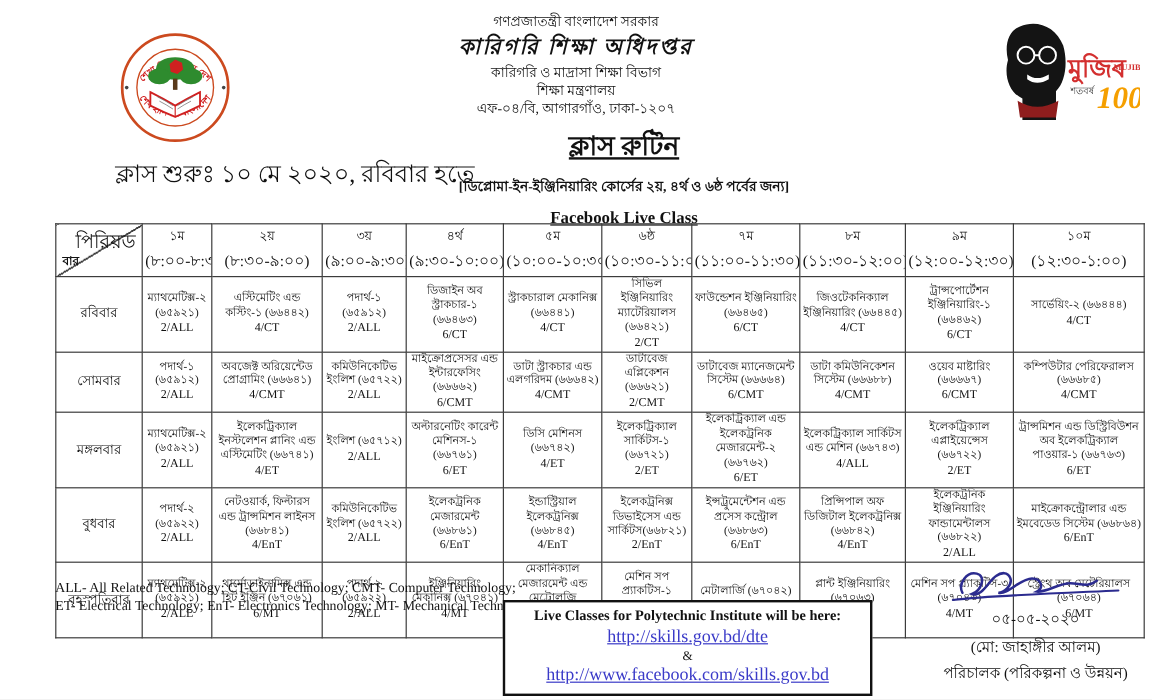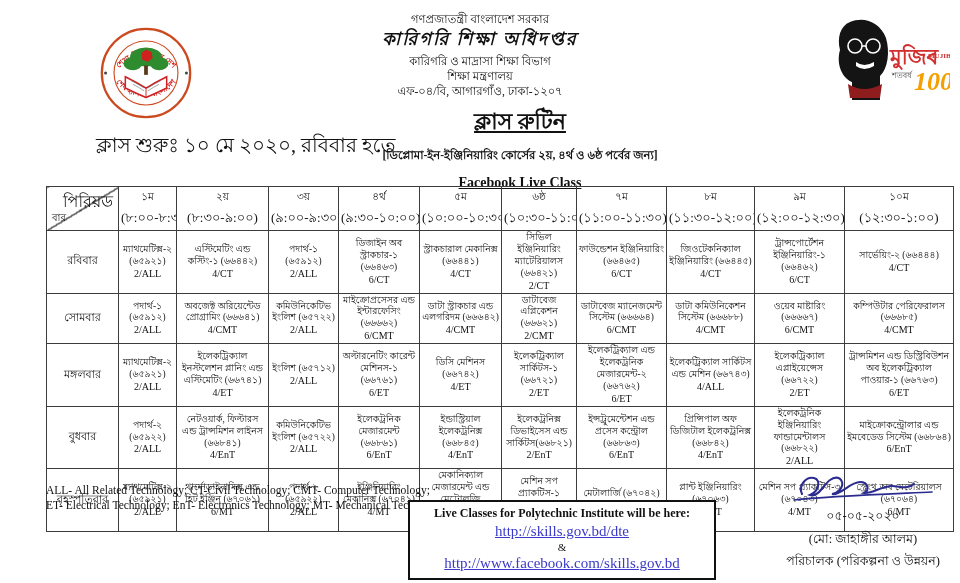--- a/index.html
+++ b/index.html
@@ -36,30 +36,30 @@
     padding: 1px 2px; overflow: hidden;
   }
   .routine thead tr { height: 44px; }
   .corner {
     position: relative; padding: 0;
     background-image: linear-gradient(to bottom right,
       transparent calc(50% - 0.7px), #3c3c3c calc(50% - 0.7px),
       #3c3c3c calc(50% + 0.7px), transparent calc(50% + 0.7px));
   }
   .corner-top    { position: absolute; top: 2px; right: 5px; font-size: 16px; font-weight: normal; }
-  .corner-bottom { position: absolute; bottom: 3px; left: 5px; font-size: 10px; font-weight: normal; }
+  .corner-bottom { position: absolute; bottom: 3px; left: 5px; font-size: 10px; font-weight: bold; }
   .period-label { font-size: 10.5px; font-weight: normal; }
   .period-time  { font-size: 13px; font-weight: normal; margin-top: 2px; }
   .day-cell { font-size: 11px; }
   .subj { font-size: 9.3px; line-height: 1.28; }
   .grp  { font-size: 10px; line-height: 1.2; font-family: "Liberation Serif", serif; }
   
   .legend { position: absolute; left: 46px; top: 483px; font-size: 11.5px; line-height: 1.3; }
   .live-box {
-    position: absolute; left: 408px; top: 500px; width: 308px;
+    position: absolute; left: 419px; top: 500px; width: 308px;
     border: 2px solid #111; background: #fff; text-align: center;
     padding: 4px 6px 6px 6px;
   }
   .live-title { font-size: 12px; font-weight: bold; }
   .live-link  { font-size: 15px; color: #3a3ac8; text-decoration: underline; display: block; margin-top: 2px; cursor: pointer; }
   .live-amp   { font-size: 11px; margin-top: 1px; }
   .sign-block { position: absolute; left: 763px; top: 468px; width: 200px; text-align: center; }
   .sign-svg   { width: 150px; height: 38px; display: block; margin: 0 auto; }
   .sign-date  { font-size: 12.5px; margin-top: 1px; }
   .sign-name  { font-size: 12.5px; margin-top: 3px; }

